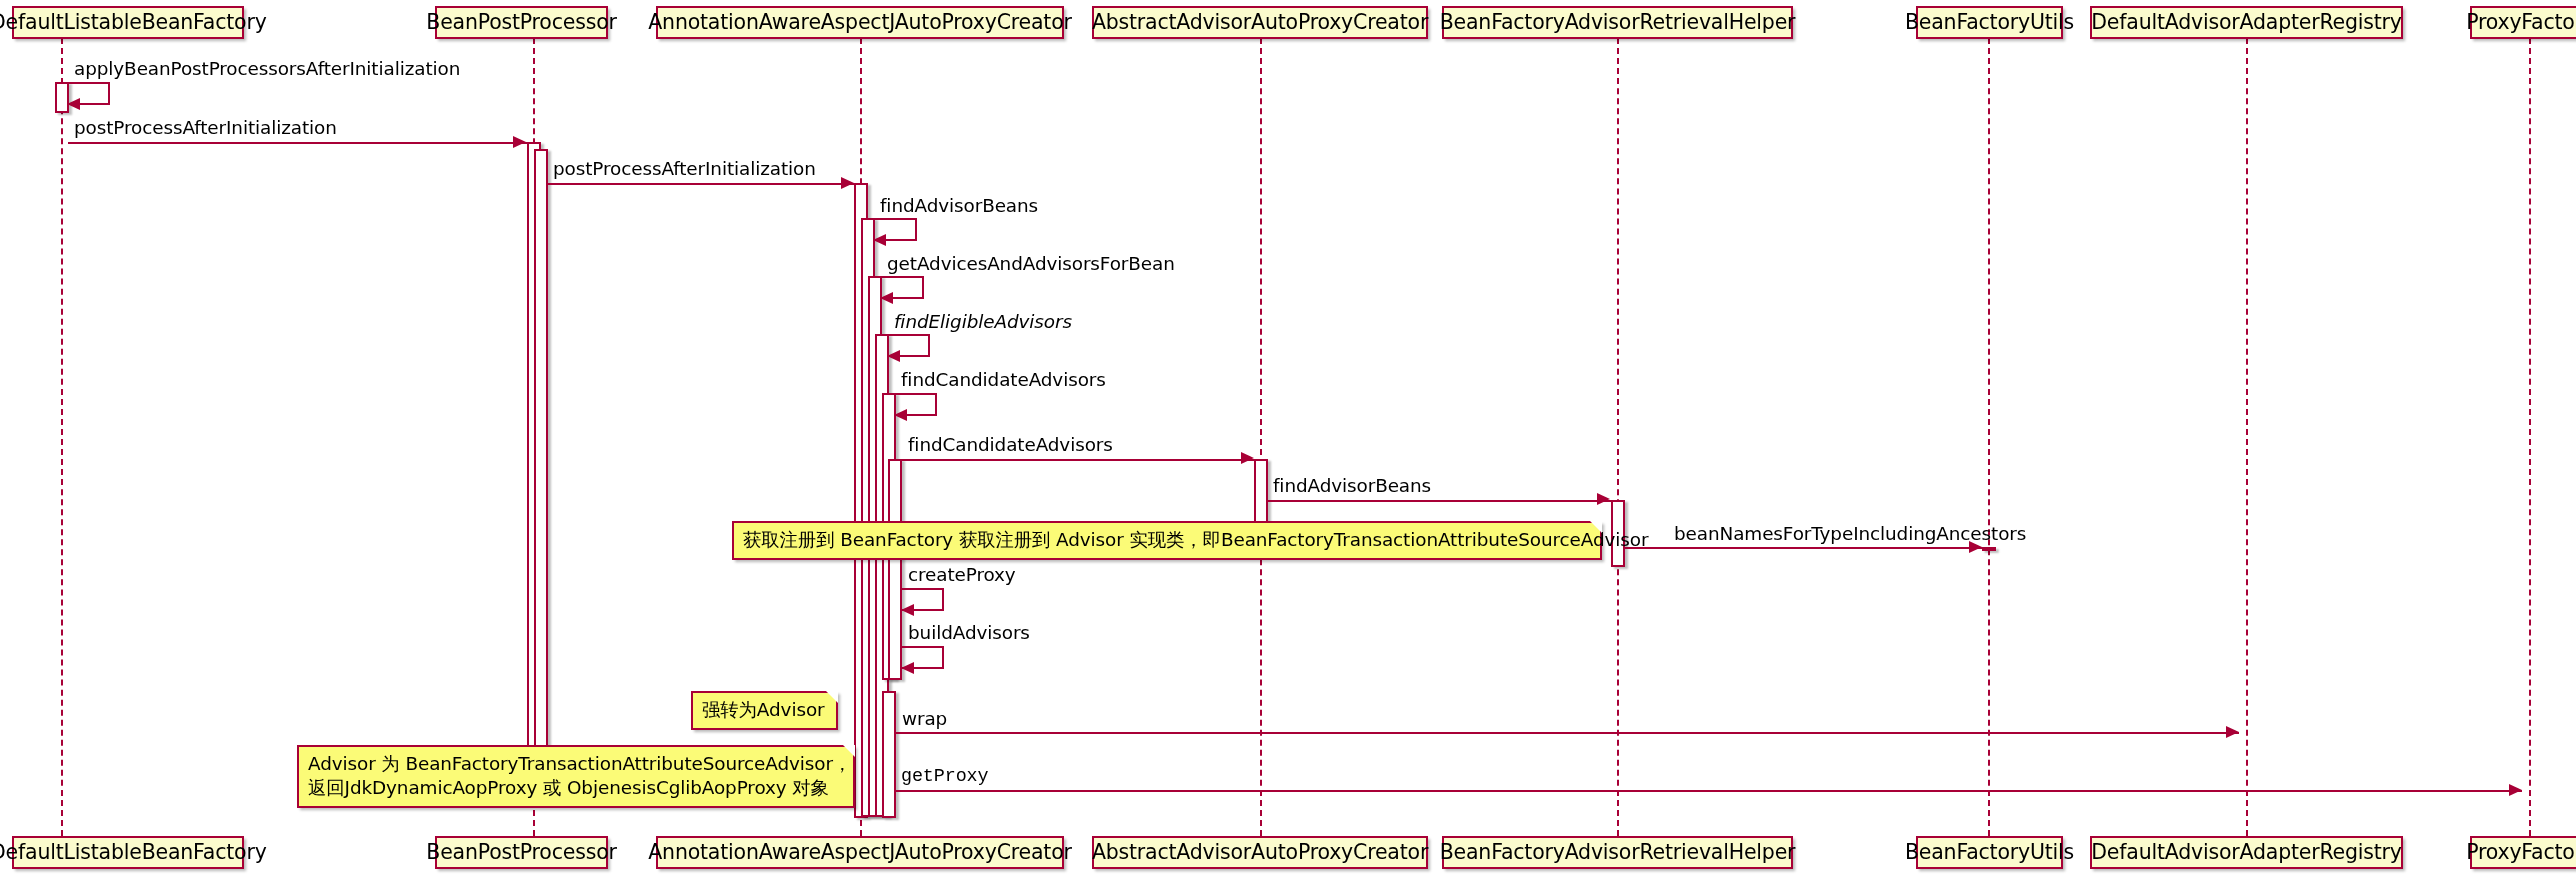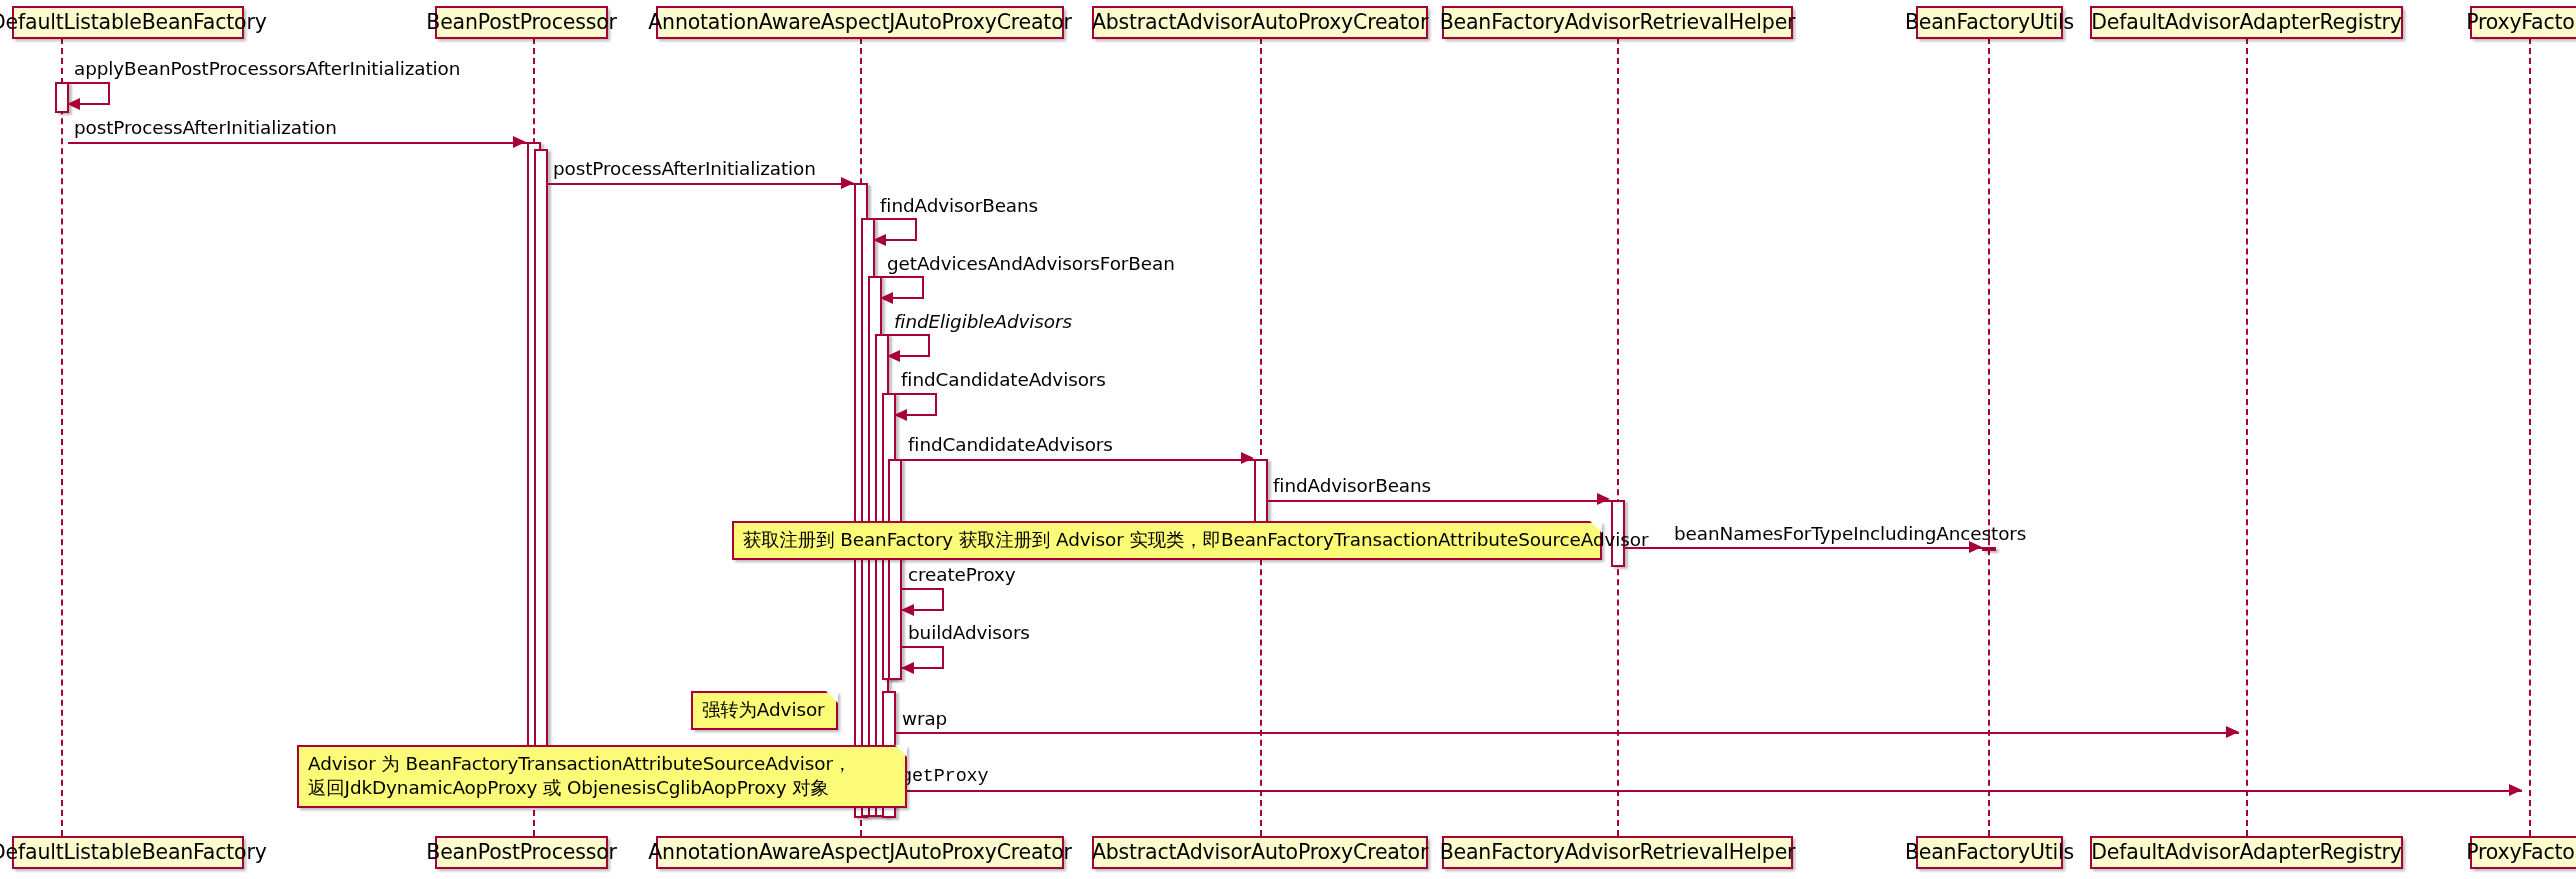--- a/index.html
+++ b/index.html
@@ -186,21 +186,21 @@
       <div class="msg-line" style="left: 895px; top: 732px; width: 1344px;"></div>
       <div class="msg-arrow-r" style="top: 726px; left: 2226px;"></div>
       <div class="msg-label" style="left: 867px; top: 710px; margin-left: 35px;">wrap</div>
       <div class="msg-line" style="left: 895px; top: 790px; width: 1627px;"></div>
       <div class="msg-arrow-r" style="top: 784px; left: 2509px;"></div>
       <div class="msg-label" style="left: 901px; top: 768px; font-family: Liberation Mono, monospace;">getProxy</div>
     </div>
   <div id="notes-layer">
       <div class="note" style="left: 732px; top: 521px; width: 870px; min-height: 31px;"><span>获取注册到 BeanFactory 获取注册到 Advisor 实现类，即BeanFactoryTransactionAttributeSourceAdvisor</span></div>
       <div class="note" style="left: 691px; top: 691px; width: 147px; min-height: 31px;"><span>强转为Advisor</span></div>
-      <div class="note" style="left: 297px; top: 745px; width: 610px; min-height: 53px;"><span>Advisor 为 BeanFactoryTransactionAttributeSourceAdvisor，
+      <div class="note" style="left: 297px; top: 745px; width: 558px; min-height: 53px;"><span>Advisor 为 BeanFactoryTransactionAttributeSourceAdvisor，
 返回JdkDynamicAopProxy 或 ObjenesisCglibAopProxy 对象</span></div>
     </div>
   <div id="participants-layer">
       <div class="participant" style="left: 12.3px; top: 5.5px; width: 232px; height: 33px;">
         <span>DefaultListableBeanFactory</span>
       </div>
       <div class="participant" style="left: 12.3px; top: 836px; width: 232px; height: 33px;">
         <span>DefaultListableBeanFactory</span>
       </div>
       <div class="participant" style="left: 435px; top: 5.5px; width: 173px; height: 33px;">

